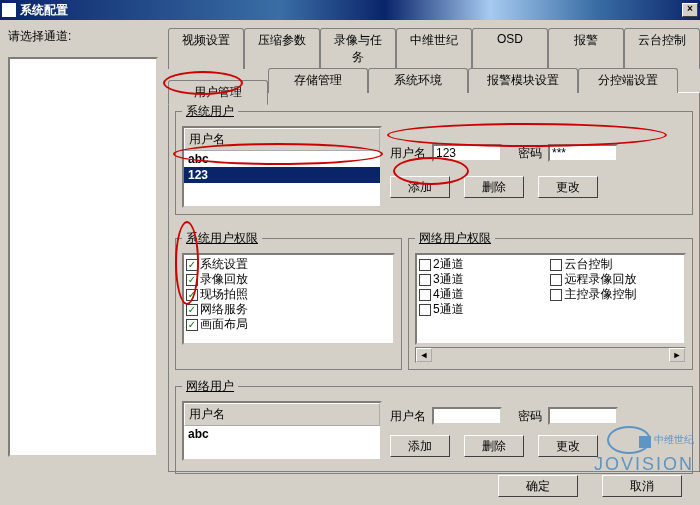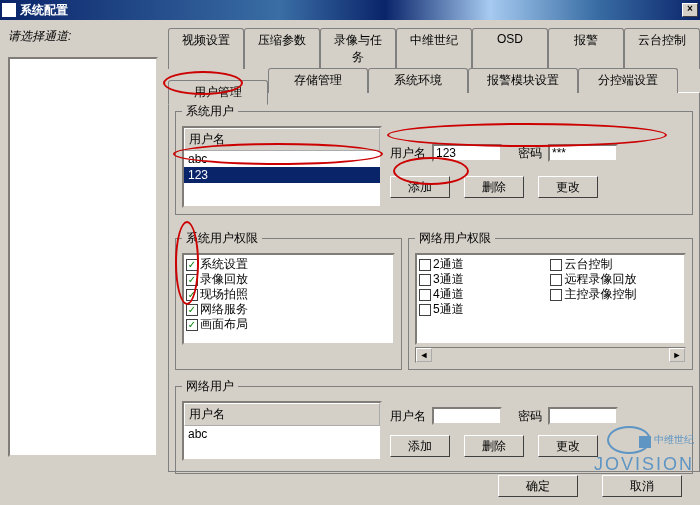--- a/index.html
+++ b/index.html
@@ -41,21 +41,21 @@
     color: #000;
     cursor: pointer;
   }
   .main {
     display: flex;
     padding: 8px;
     gap: 10px;
     height: 448px;
   }
   .left-panel { width: 150px; }
-  .left-panel .label { margin-bottom: 12px; font-style: italic; }
+  .left-panel .label { margin-bottom: 12px; }
   .channel-list {
     width: 150px; height: 400px;
     background: #fff;
     border: 2px inset #d4d0c8;
   }
   .right-panel { flex: 1; position: relative; }
   .tab-row {
     display: flex;
     margin-bottom: -1px;
     position: relative;
@@ -89,33 +89,33 @@
     height: 380px;
     position: relative;
   }
   fieldset {
     border: 1px solid #808080;
     border-top-color: #808080;
     margin: 4px 0;
     padding: 6px;
     font-size: 12px;
   }
-  fieldset legend { padding: 0 4px; }
+  fieldset legend { padding: 0 4px; text-decoration: underline; }
   .sys-user-area { display: flex; gap: 8px; }
   .user-table {
     width: 200px;
     background: #fff;
     border: 2px inset #d4d0c8;
   }
   .user-table .hdr {
     background: #d4d0c8;
     border: 1px outset #fff;
     padding: 2px 4px;
   }
-  .user-table .cell { padding: 1px 4px; }
+  .user-table .cell { padding: 1px 4px; font-weight: bold; }
   .user-table .selected { background: #0a246a; color: #fff; }
   .form-area { flex: 1; padding-top: 18px; }
   .form-row { display: flex; align-items: center; gap: 6px; margin-bottom: 10px; }
   input[type=text], input[type=password] {
     border: 2px inset #d4d0c8;
     background: #fff;
     height: 18px;
     font-size: 12px;
     padding: 0 2px;
   }

